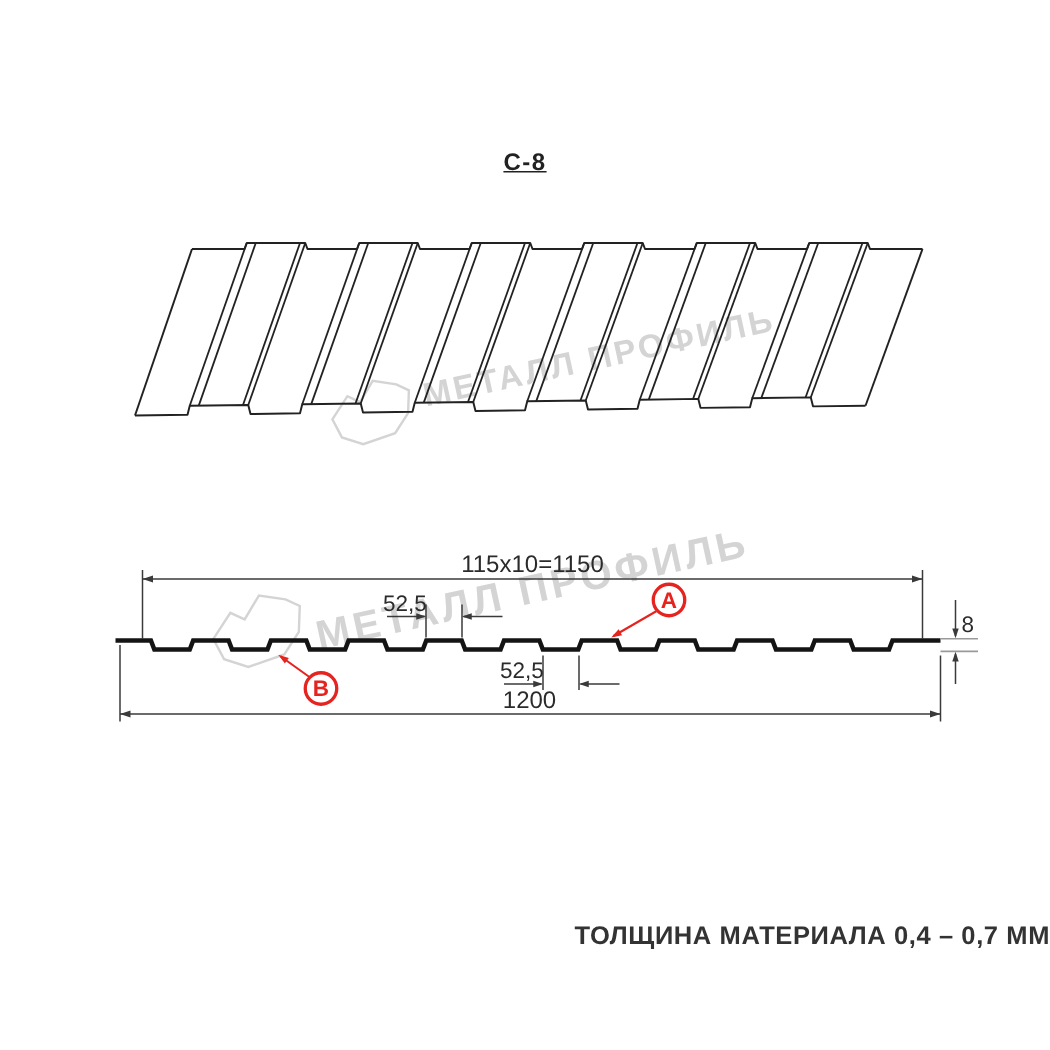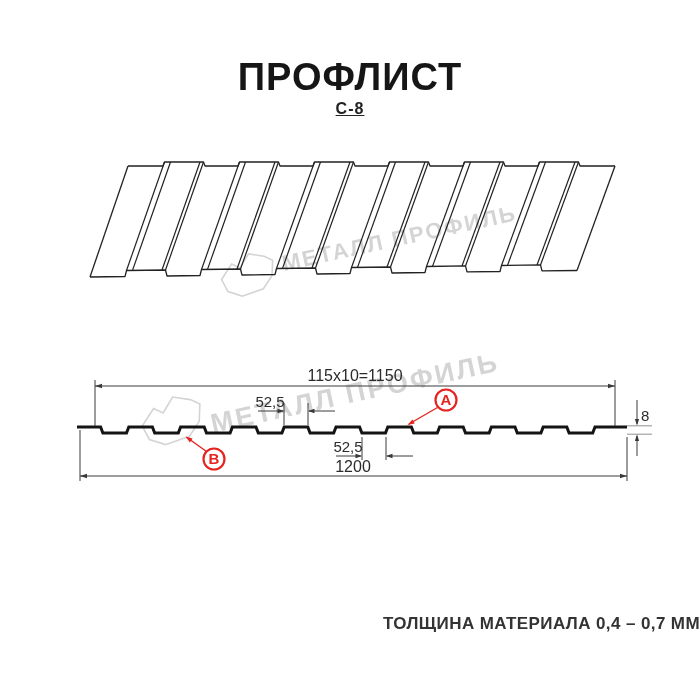--- a/index.html
+++ b/index.html
@@ -17,21 +17,20 @@
   .wm1{font-size:22px;letter-spacing:2px;}
   .wm2{font-size:27px;letter-spacing:2.5px;}
   .dim{font-size:15px;fill:#2b2b2b;}
   .dim-lg{font-size:16px;}
   .marker-letter{font-size:15px;font-weight:bold;}
 </style>
 </head>
 <body>
 
 <div class="stage">
-  <div class="title">ПРОФЛИСТ</div>
   <div class="subtitle">С-8</div>
 
   <svg width="700" height="700" viewBox="0 0 700 700">
 
     <g id="wm1">
       <text class="wm wm1" transform="translate(284 271) rotate(-12.3)">МЕТАЛЛ ПРОФИЛЬ</text>
     <polygon points="1.9,-20.5 14.9,-33.5 22.3,-27.9 33.5,-40.0 48.4,-34.4 55.8,-28.8 52.1,-14.0 40.9,-2.8 18.6,0.0 5.6,-7.4" transform="translate(224 300) rotate(-12)" fill="none" stroke="#d4d4d4" stroke-width="1.6"></polygon>
       </g>
 
     <g id="sheet3d">

